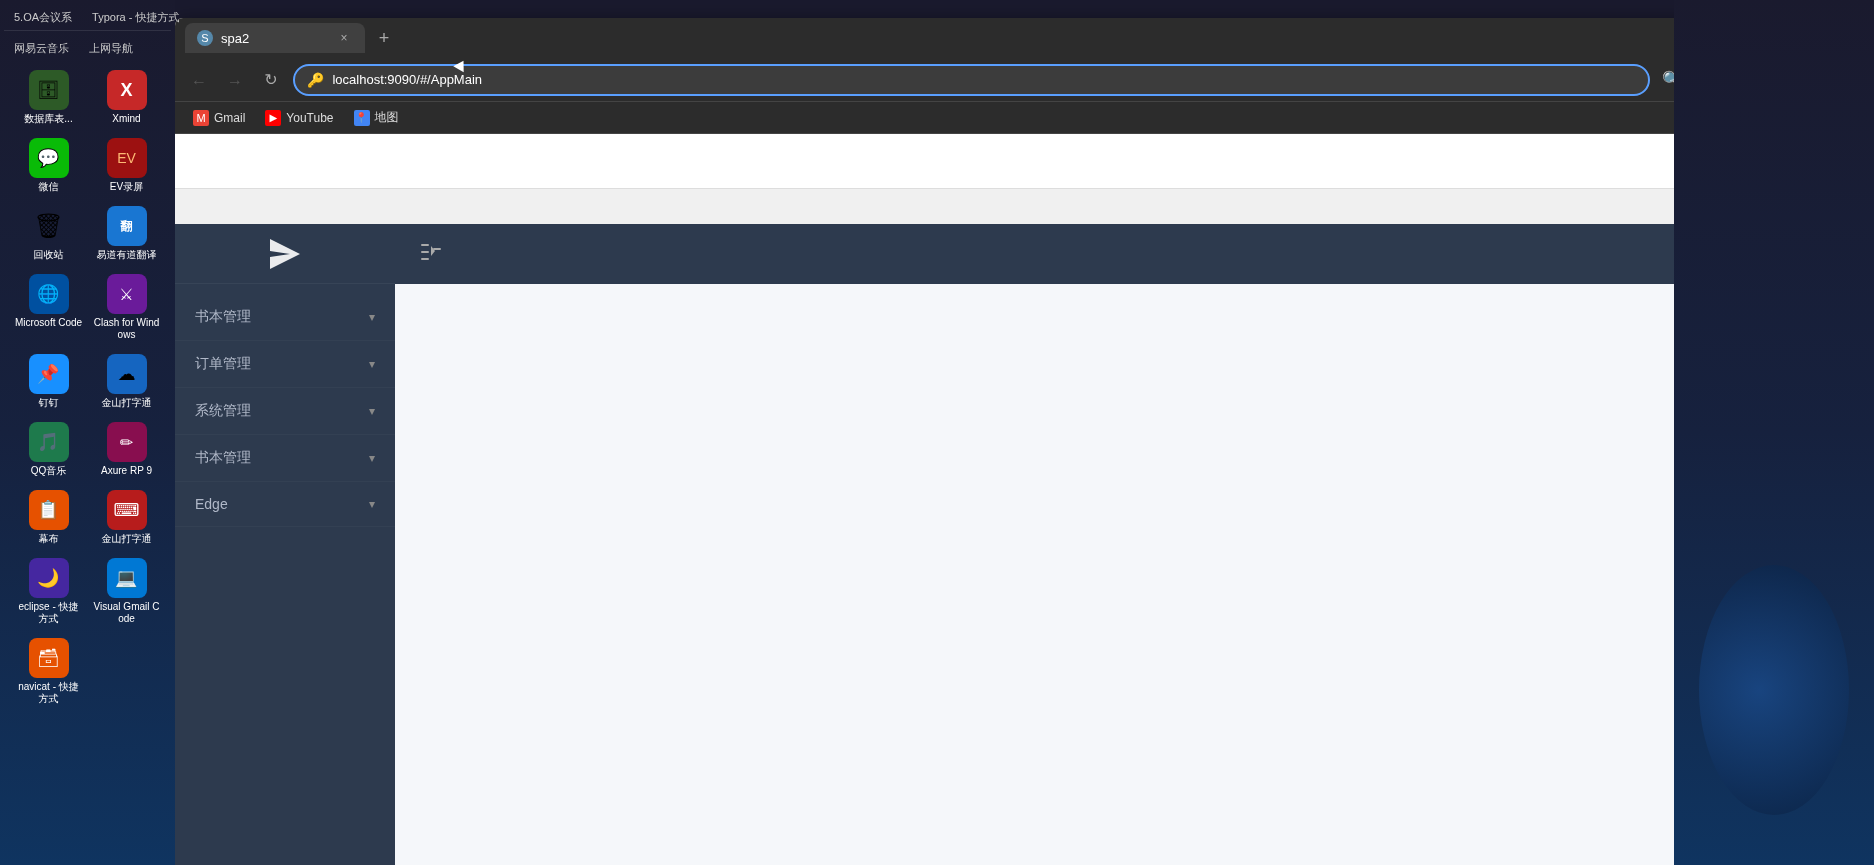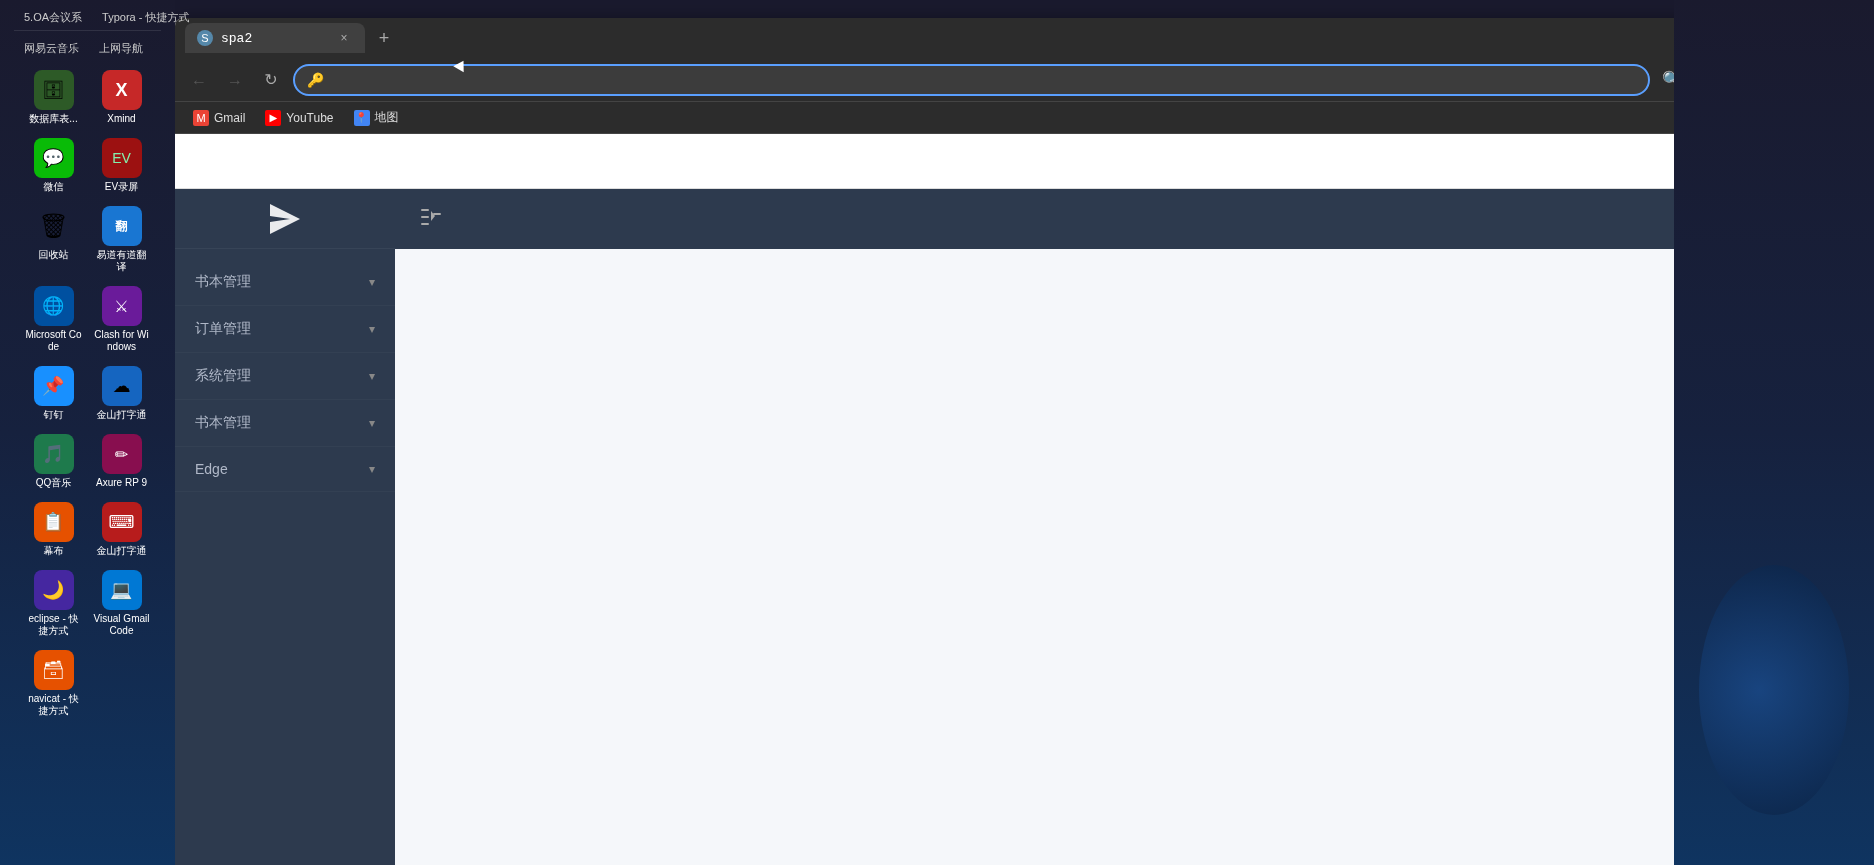--- a/index.html
+++ b/index.html
@@ -16,21 +16,21 @@
     .desktop-left {
       position: absolute;
       left: 0;
       top: 0;
       width: 175px;
       height: 865px;
       background: linear-gradient(180deg, #1a1a2e 0%, #16213e 50%, #0f3460 100%);
       display: flex;
       flex-direction: column;
       align-items: flex-start;
-      padding: 5px 14px;
+      padding: 5px 4px;
       z-index: 10;
     }
 
     .taskbar-top {
       width: 100%;
       display: flex;
       flex-direction: row;
       align-items: center;
       padding: 5px 10px;
       gap: 20px;
@@ -143,21 +143,20 @@
       font-size: 10px;
       color: #fff;
       flex-shrink: 0;
     }
 
     .tab-title {
       flex: 1;
       overflow: hidden;
       text-overflow: ellipsis;
       white-space: nowrap;
-      font-family: Liberation Mono, monospace;
     }
 
     .tab-close {
       width: 18px;
       height: 18px;
       border-radius: 50%;
       display: flex;
       align-items: center;
       justify-content: center;
       font-size: 12px;
@@ -342,20 +341,21 @@
       background: #fff;
       border-bottom: 1px solid #ddd;
       flex-shrink: 0;
     }
 
     
     .app-body {
       flex: 1;
       display: flex;
       overflow: hidden;
+      margin-top: 35px;
     }
 
     
     .app-sidebar {
       width: 220px;
       background: #2d3a4e;
       display: flex;
       flex-direction: column;
       flex-shrink: 0;
     }
@@ -514,21 +514,21 @@
 
     <div class="desktop-icon">
       <div class="icon-box" style="background:#09bb07;">
         <span style="font-size:18px;">💬</span>
       </div>
       <span class="icon-label">微信</span>
     </div>
 
     <div class="desktop-icon" style="grid-column: span 1;">
       <div class="icon-box" style="background:#9c1111; width:40px; height:40px;">
-        <span style="font-size:14px; color:#86efac;">EV</span>
+        <span style="font-size:14px; color:#fdba74;">EV</span>
       </div>
       <span class="icon-label">EV录屏</span>
     </div>
 
     <div class="desktop-icon">
       <div class="icon-box" style="background:transparent;">
         <span style="font-size:24px;">🗑</span>
       </div>
       <span class="icon-label">回收站</span>
     </div>
@@ -647,20 +647,21 @@
     </div>
     <div class="nav-btn disabled">
       <span>→</span>
     </div>
     <div class="nav-btn">
       <span>↻</span>
     </div>
 
     <div class="address-bar">
       <span class="address-bar-icon">🔑</span>
+      <span class="address-text">localhost:9090/#/AppMain</span>
     </div>
 
     <div class="nav-actions">
       <div class="nav-action-btn">
         <span>🔍</span>
       </div>
       <div class="nav-action-btn">
         <span>↗</span>
       </div>
       <div class="nav-action-btn">

